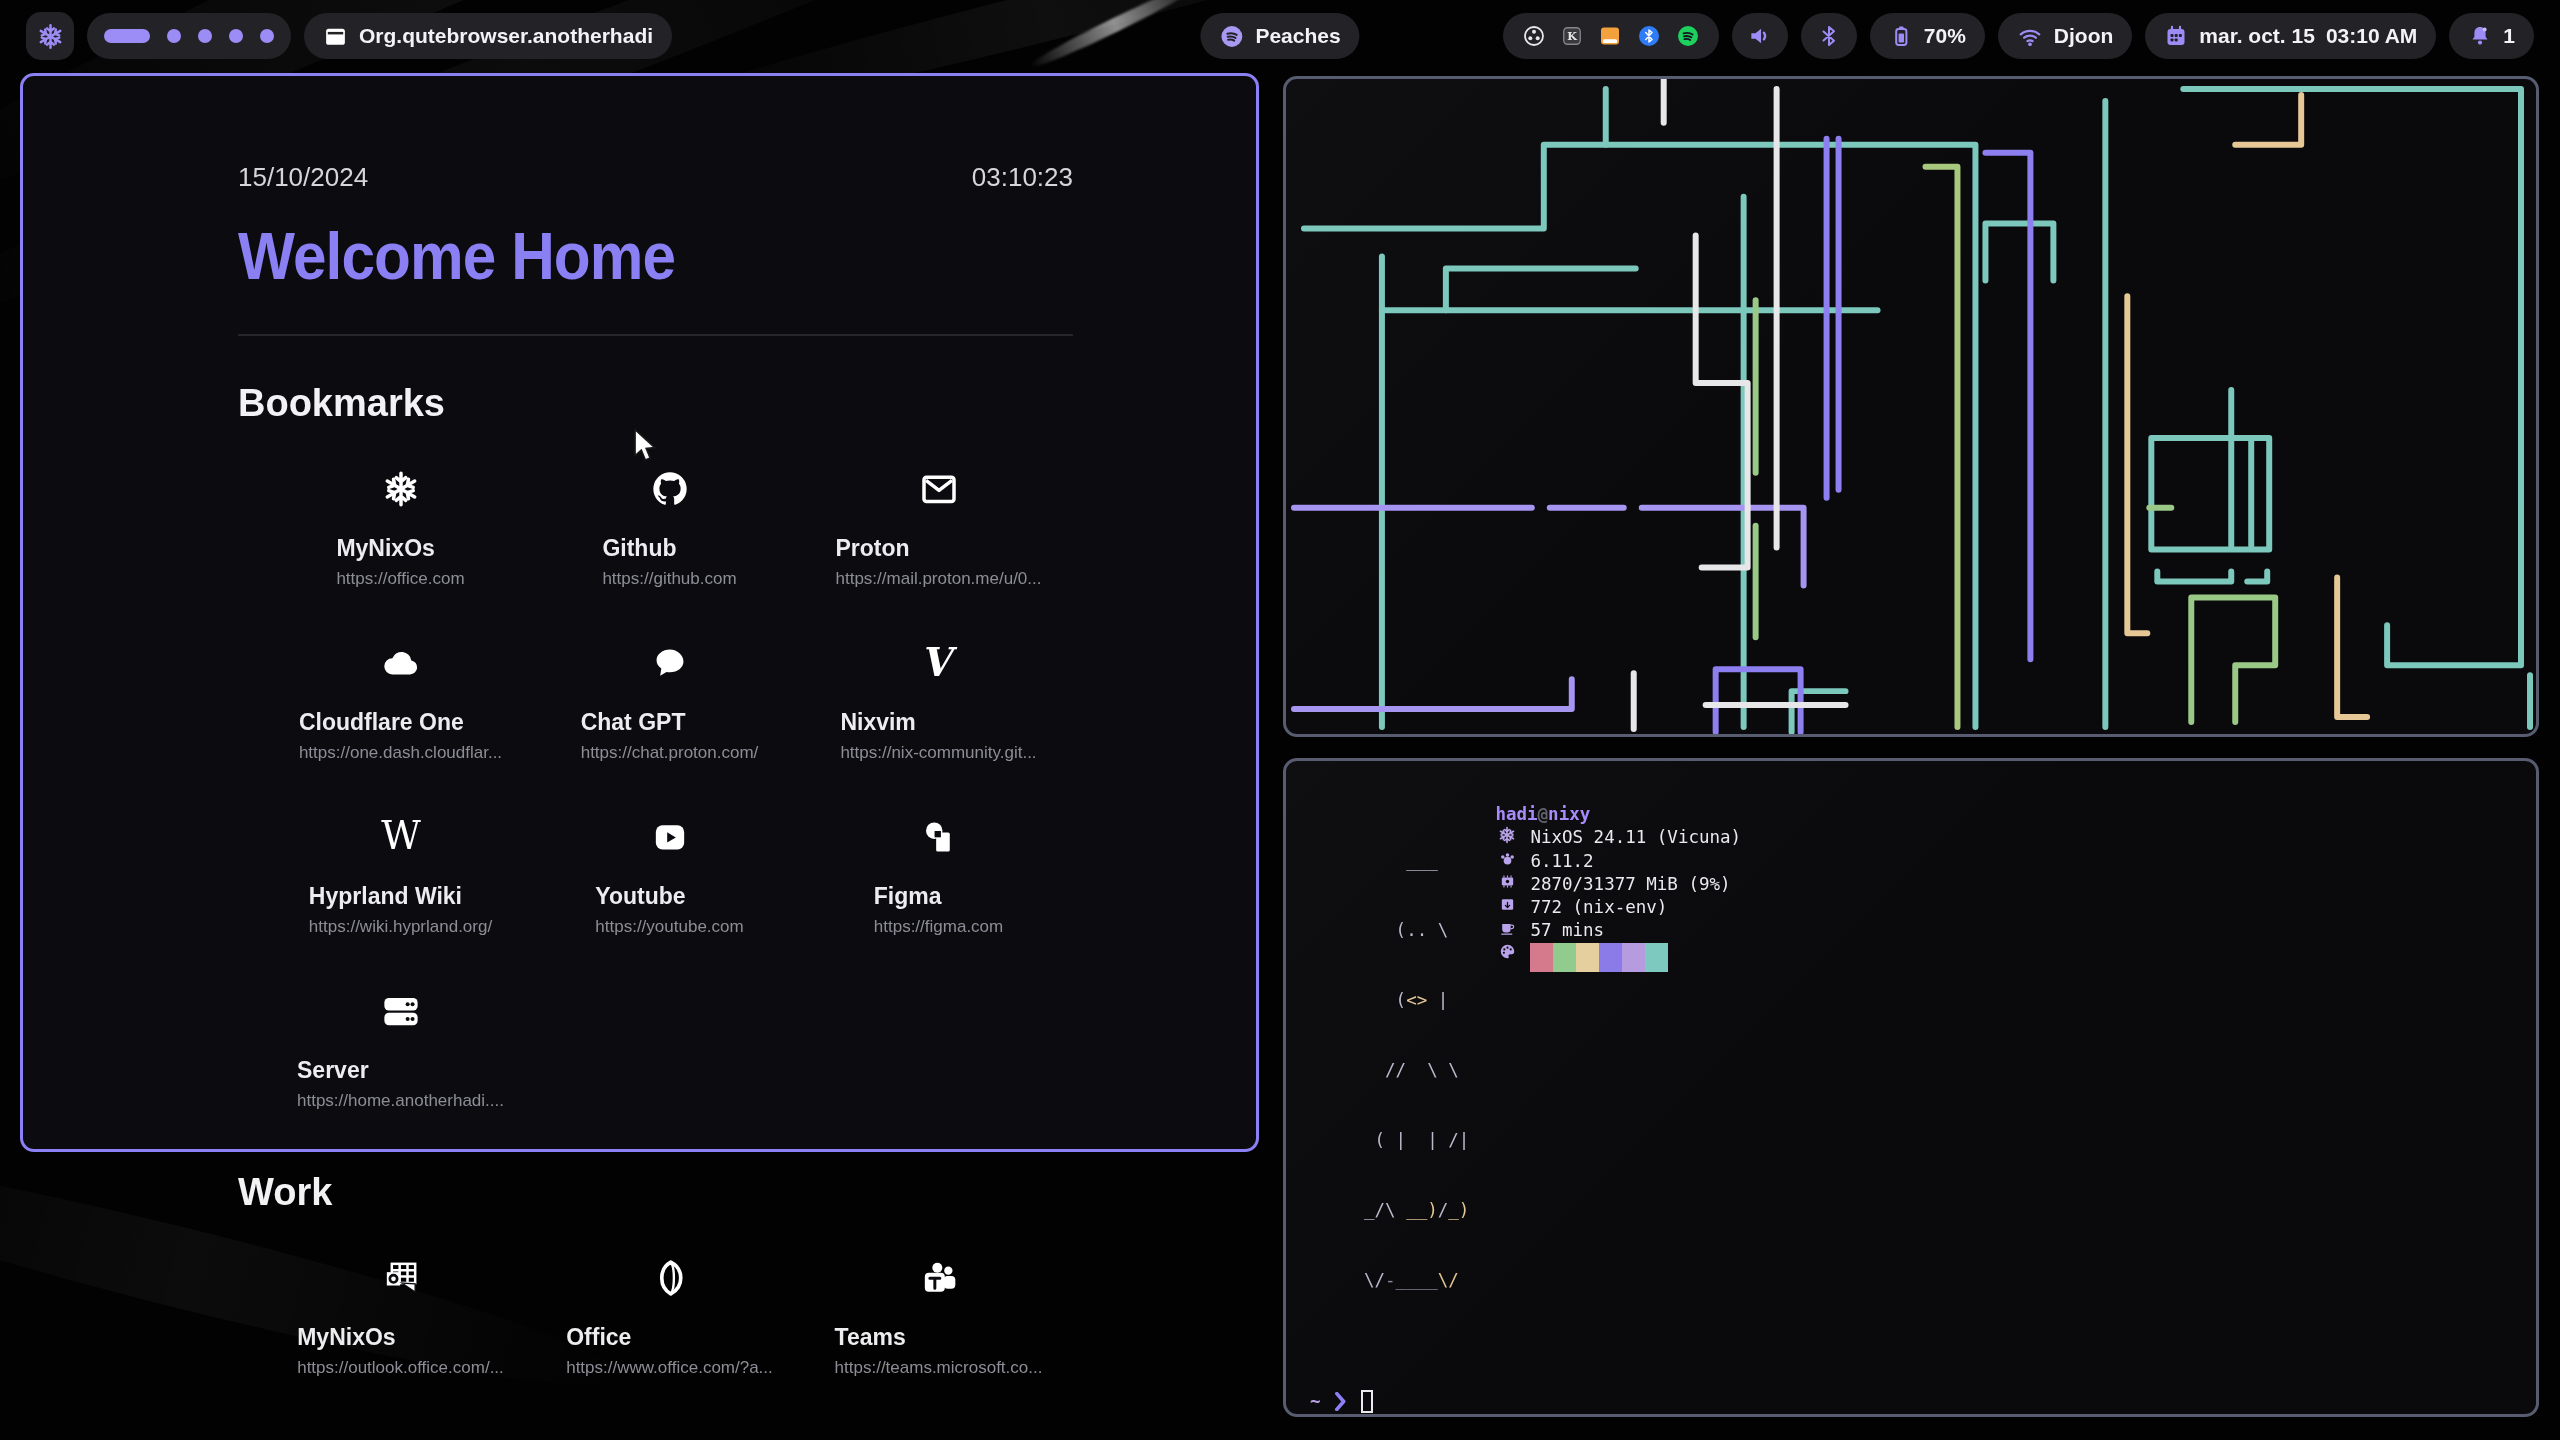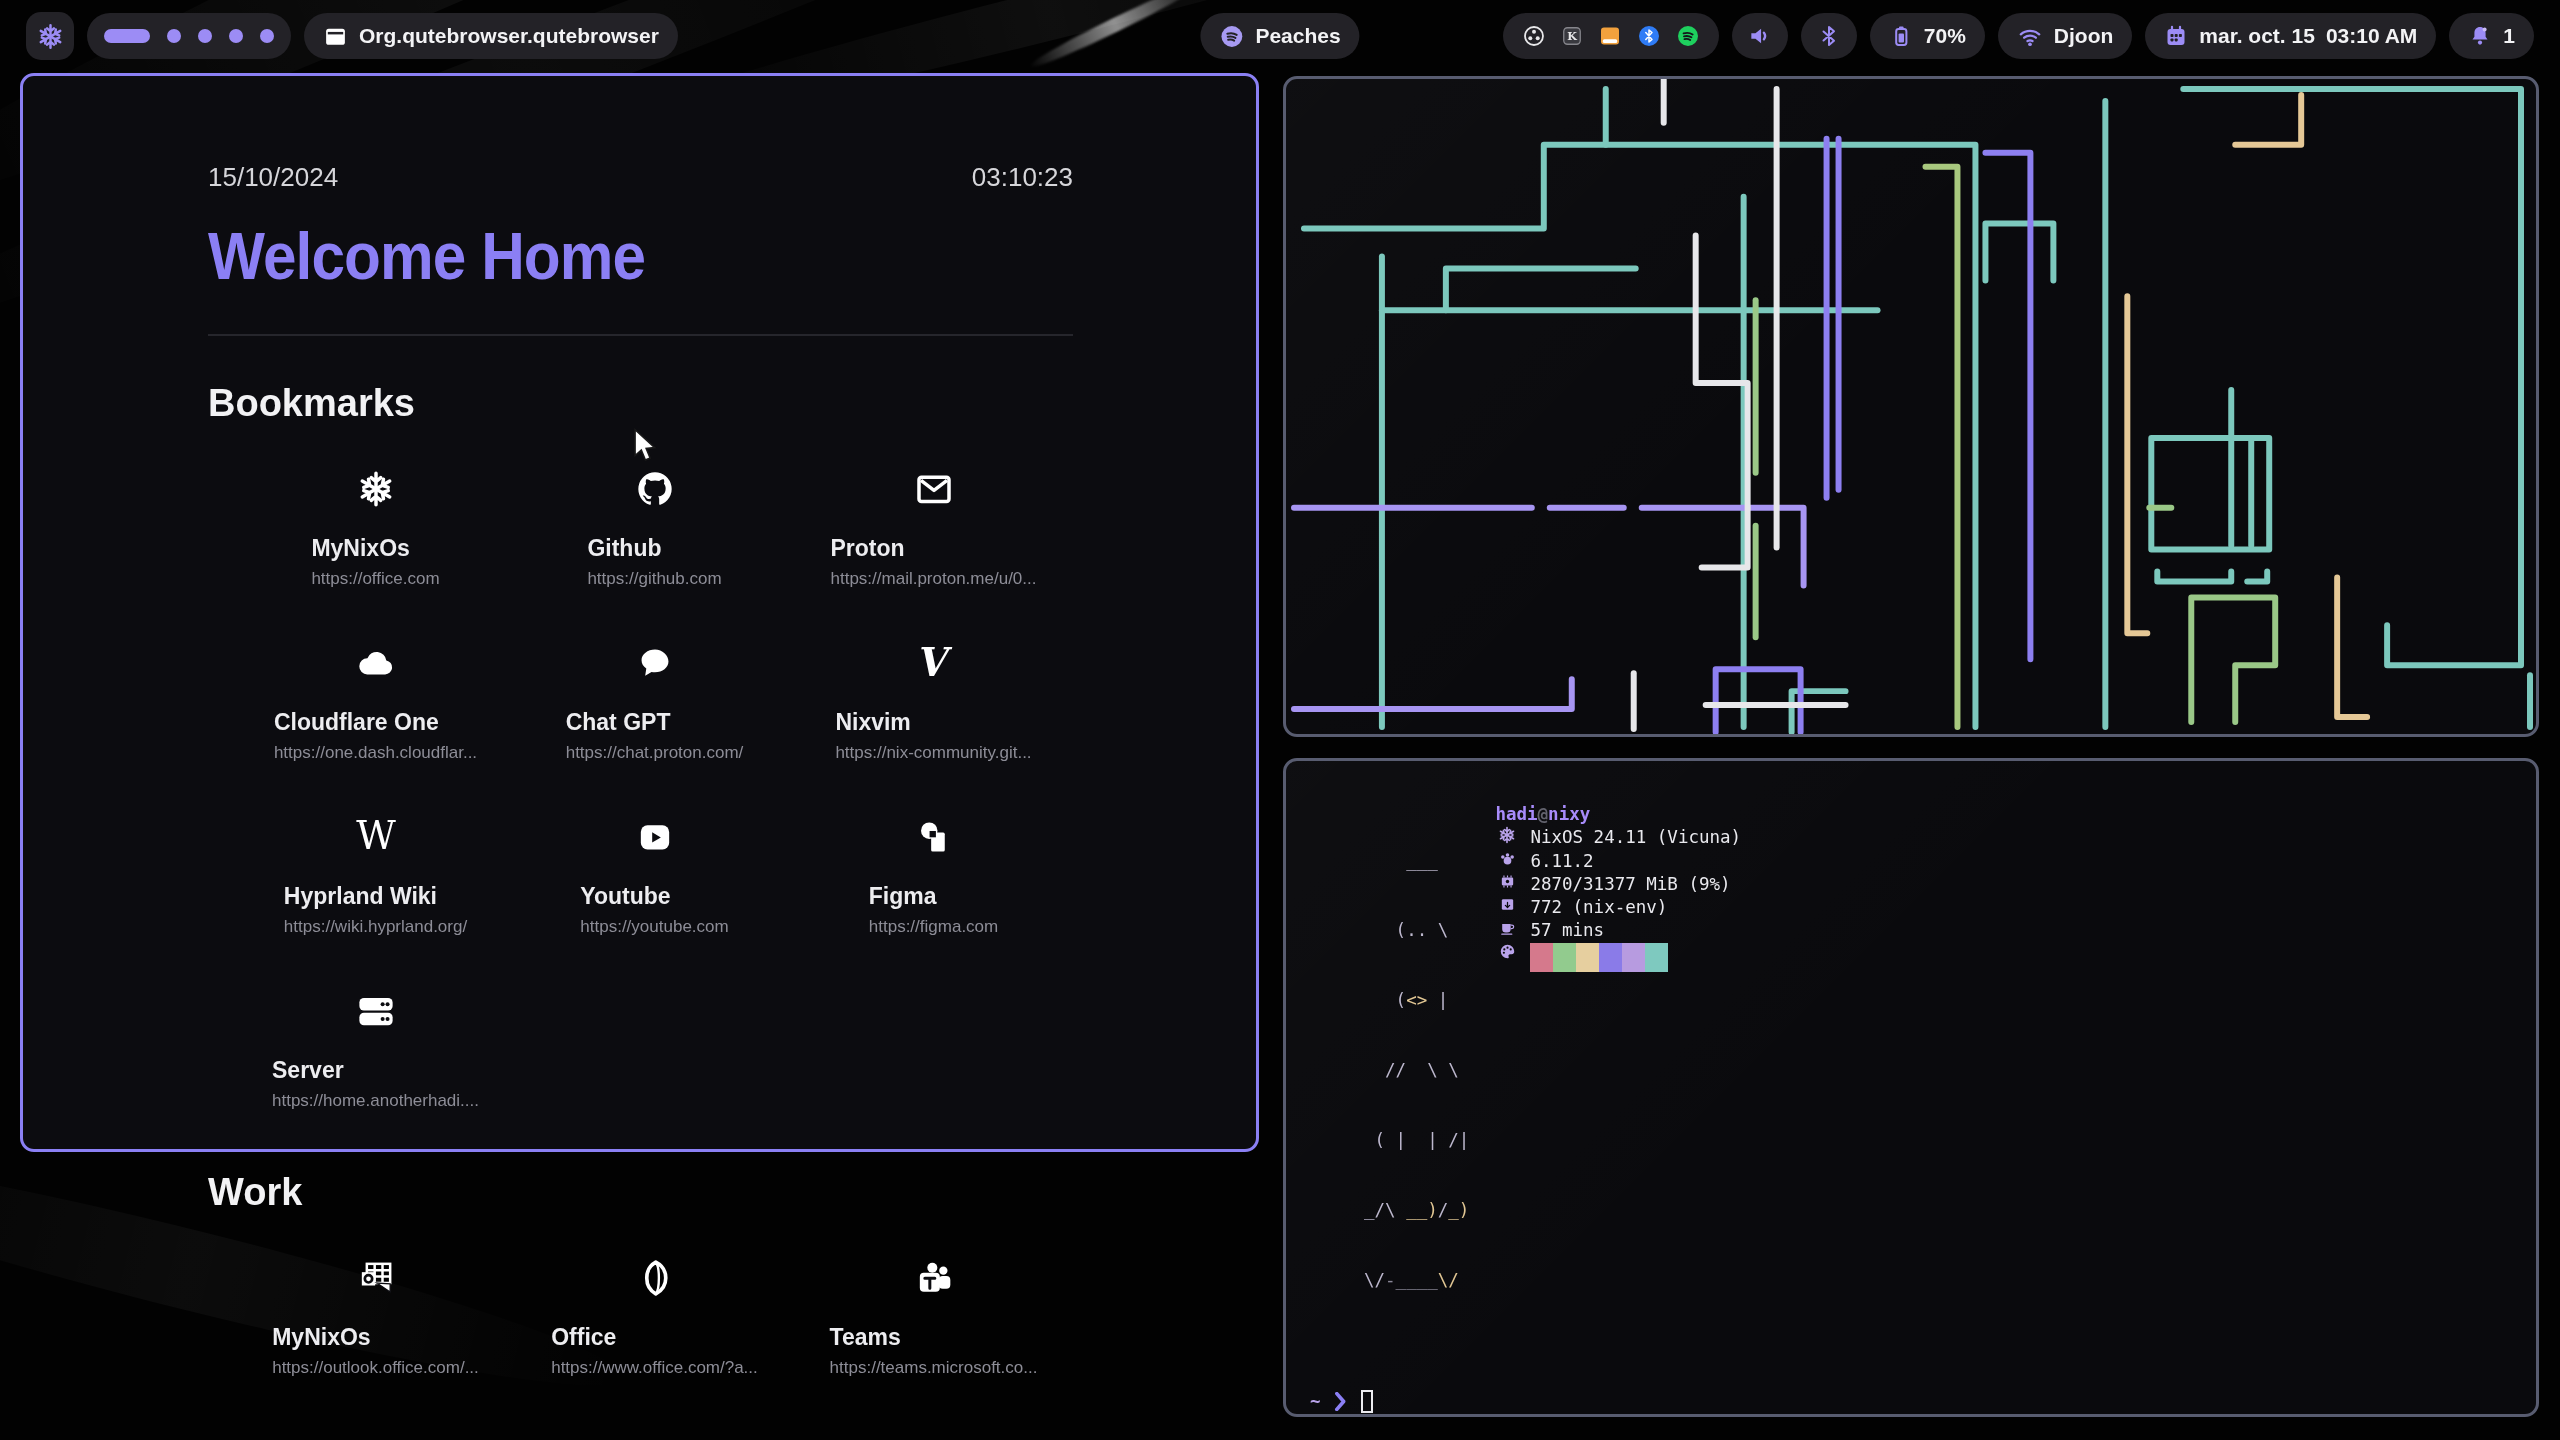--- a/index.html
+++ b/index.html
@@ -39,21 +39,21 @@
   .pill.circle { width:56px; justify-content:center; padding:0; }
   .ws-active { width:46px; height:14px; border-radius:7px; background:#9c8cf5; }
   .ws-dot { width:14px; height:14px; border-radius:7px; background:#9c8cf5; }
   .ws-pill { gap:17px; padding:0 17px; }
   .icon { display:inline-flex; align-items:center; justify-content:center; }
   .accent-ic { color:#9c8cf5; }
 
   
   .win { position:absolute; border-radius:14px; }
   .startpage-window { left:20px; top:73px; width:1239px; height:1079px;
-      background:#0c0c10; border:3px solid #8b80f4; }
+      background:#0c0c10; border:3px solid #8b80f4;padding-left:30px; }
   .term-win { background:#0a0a0d; border:3px solid #585c70;
       background-image:linear-gradient(135deg, rgba(255,255,255,.02), transparent 45%); }
   .pipes-window { left:1283px; top:76px; width:1256px; height:661px; overflow:hidden; }
   .fetch-window { left:1283px; top:758px; width:1256px; height:659px; overflow:hidden; }
 
   
   .sp-content { padding:86px 183px 0 185px; }
   .sp-header { display:flex; justify-content:space-between; font-size:26px; color:#d6d6da; }
   .sp-title { margin-top:24px; font-size:67px; font-weight:bold; color:#8b7ff4;
       letter-spacing:-1px; transform:scaleX(.9); transform-origin:left; }
@@ -149,21 +149,21 @@
       <span class="ws-dot"></span>
       <span class="ws-dot"></span>
     </div>
     <div class="pill">
       <span class="icon">
         <svg width="25" height="25" viewBox="0 0 24 24">
           <rect x="3" y="4.5" width="18" height="15.5" rx="2.5" fill="#fff"></rect>
           <rect x="4.6" y="7.6" width="14.8" height="2.4" fill="#232227"></rect>
         </svg>
       </span>
-      <span>Org.qutebrowser.qutebrowser</span>
+      <span>Org.qutebrowser.anotherhadi</span>
     </div>
   </div>
 
   <div class="bar-center">
     <div class="pill">
       <span class="icon">
         <svg width="25" height="25" viewBox="0 0 24 24">
           <circle cx="12" cy="12" r="10" fill="#a79af2"></circle>
           <g color="#232227">
               <use href="#ic-spotify-lines"></use>

